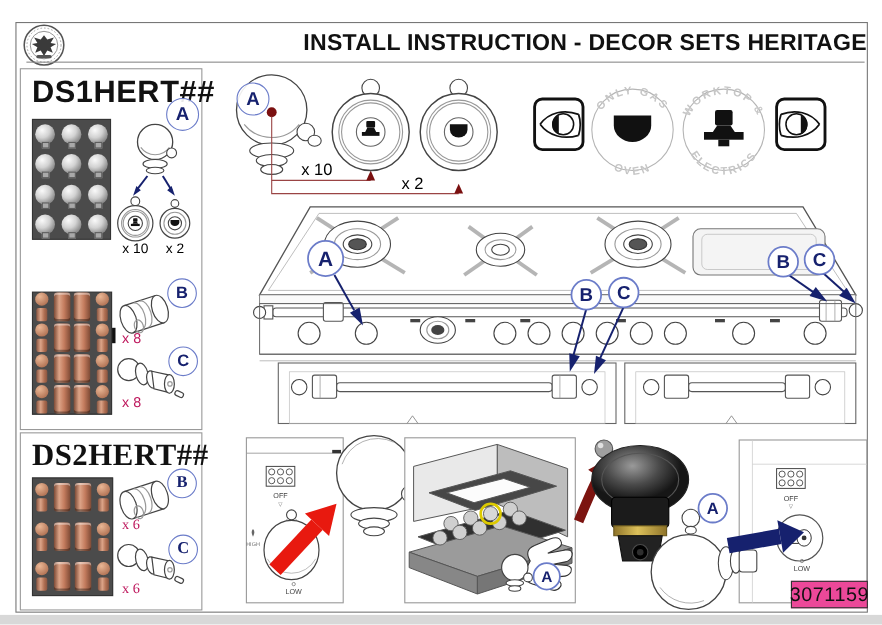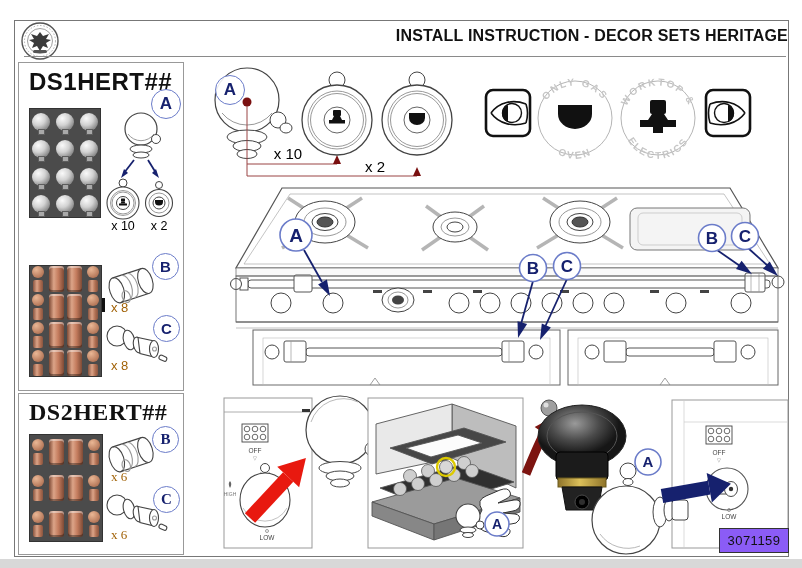--- a/index.html
+++ b/index.html
@@ -1,52 +1,52 @@
 <!DOCTYPE html>
 <html><head>
 <meta charset="utf-8">
 <style>
   html,body{margin:0;padding:0;background:#fff;}
   .page{position:relative;width:802px;height:568px;background:#fff;overflow:hidden;
         font-family:"Liberation Sans",sans-serif;color:#111;}
   .abs{position:absolute;}
   .sheet-border{position:absolute;left:14px;top:20px;width:773px;height:535px;border:1.5px solid #777;}
   .bottom-strip{position:absolute;left:0;top:559px;width:802px;height:9px;background:#d8d8d8;}
-  .title{position:absolute;top:27px;right:14px;font-size:16px;font-weight:bold;letter-spacing:.2px;white-space:nowrap;}
+  .title{position:absolute;top:27px;right:14px;font-size:21px;font-weight:bold;letter-spacing:.2px;white-space:nowrap;}
   .header-rule{position:absolute;left:24px;top:56px;width:762px;height:1px;background:#8a8a8a;}
   .kitbox{position:absolute;border:1px solid #999;background:#fff;}
   .kitbox1{left:18px;top:62px;width:164px;height:327px;}
   .kitbox2{left:18px;top:393px;width:164px;height:160px;font-family:Liberation Serif, serif;}
-  .kitcode{position:absolute;left:10px;top:5px;font-size:24px;font-weight:bold;letter-spacing:.5px;text-align:right;}
+  .kitcode{position:absolute;left:10px;top:5px;font-size:28px;font-weight:bold;letter-spacing:.5px;text-align:right;}
   .tray{position:absolute;background:#4b4b4b;display:grid;align-items:center;justify-items:center;
         box-shadow:inset 0 0 0 1px #333;}
   .tray1{left:10px;top:45px;width:72px;height:110px;grid-template-columns:repeat(3,1fr);grid-template-rows:repeat(4,1fr);}
   .traycu1{left:10px;top:202px;width:73px;height:112px;grid-template-columns:repeat(4,1fr);grid-template-rows:repeat(4,1fr);}
   .traycu2{left:10px;top:40px;width:74px;height:108px;grid-template-columns:repeat(4,1fr);grid-template-rows:repeat(3,1fr);}
   .cknob{width:18px;height:18px;border-radius:50%;position:relative;
      background:radial-gradient(circle at 35% 30%,#fafafa 0%,#d2d2d2 40%,#8f8f8f 72%,#6e6e6e 100%);}
   .cknob::after{content:"";position:absolute;left:6px;top:16px;width:5px;height:4px;background:#a9a9a9;border:1px solid #5d5d5d;}
   .cu-b{width:15px;height:26px;border-radius:3px;
      background:linear-gradient(90deg,#7e4a35,#dca488 32%,#c47c5e 62%,#7e4a35);
      box-shadow:inset 0 2px 0 rgba(255,255,255,.4),inset 0 -2px 0 rgba(0,0,0,.35);}
   .cu-c{width:13px;height:26px;position:relative;}
   .cu-c::before{content:"";position:absolute;top:0;left:.5px;width:12px;height:12px;border-radius:50%;
      background:radial-gradient(circle at 35% 30%,#eab795,#a15f42);}
   .cu-c::after{content:"";position:absolute;bottom:0;left:1.5px;width:10px;height:12px;border-radius:2px;
      background:linear-gradient(90deg,#8a5540,#dca488 40%,#b06f52 72%,#8a5540);}
   .badge{position:absolute;border-radius:50%;border:1.6px solid #6b7cc9;background:rgba(255,255,255,.9);
      color:#16216e;font-weight:bold;display:flex;align-items:center;justify-content:center;}
   .badge-a{width:28px;height:28px;font-size:17px;}
   .badge-s{width:25px;height:25px;font-size:15px;}
-  .qty{position:absolute;font-size:13px;color:#a16207;}
+  .qty{position:absolute;font-size:13px;color:#be185d;}
   .plus{position:absolute;left:46px;top:222px;width:40px;height:40px;}
   .plus::before{content:"";position:absolute;left:13px;top:0;width:14px;height:40px;background:#111;}
   .plus::after{content:"";position:absolute;left:0;top:13px;width:40px;height:14px;background:#111;}
-  .docnum{position:absolute;left:719px;top:528px;width:68px;height:23px;border:1.5px solid #333;background:#8b5cf6;
-     font-size:13px;display:flex;align-items:center;justify-content:center;letter-spacing:.5px;}
+  .docnum{position:absolute;left:719px;top:528px;width:68px;height:23px;border:1.5px solid #333;background:#ec4899;
+     font-size:18px;display:flex;align-items:center;justify-content:center;letter-spacing:.5px;}
   svg{position:absolute;overflow:visible;}
   svg text{font-family:"Liberation Sans",sans-serif;}
   .lineart{stroke:#444;fill:#fff;}
   .thin{stroke:#999;fill:none;}
   .co{stroke:#16216e;stroke-width:1.8;}
   .cohead{fill:#16216e;stroke:none;}
   .curvetxt{fill:#c6c6c6;font-size:10px;font-weight:bold;letter-spacing:2px;}
   .tinytxt{fill:#444;font-size:6.5px;}
   .microtxt{fill:#777;font-size:5px;}
 </style>

